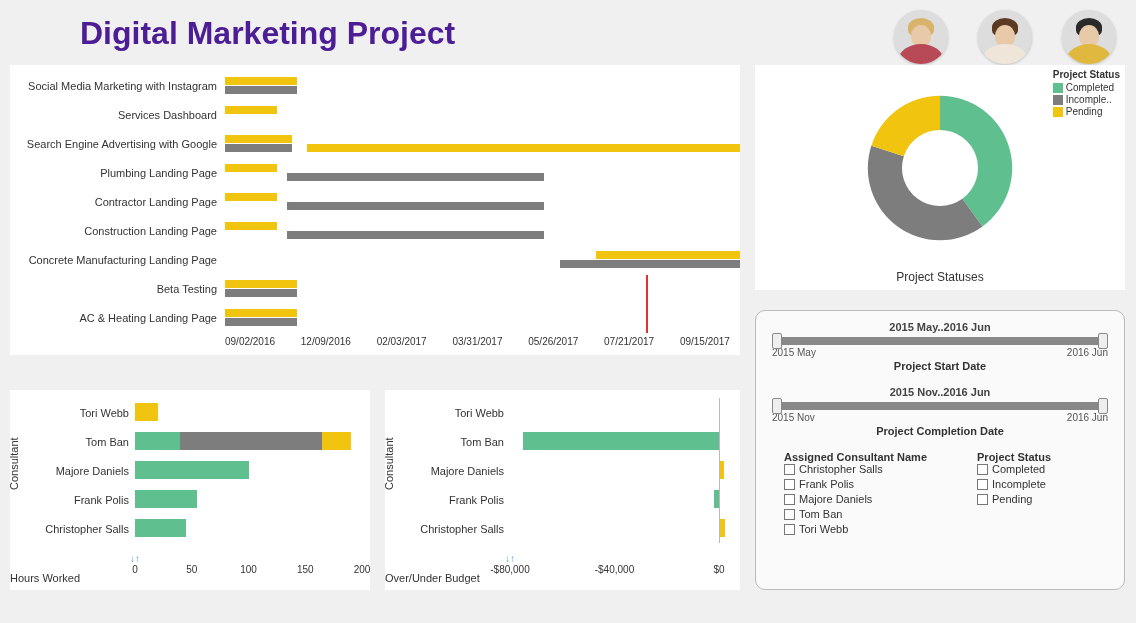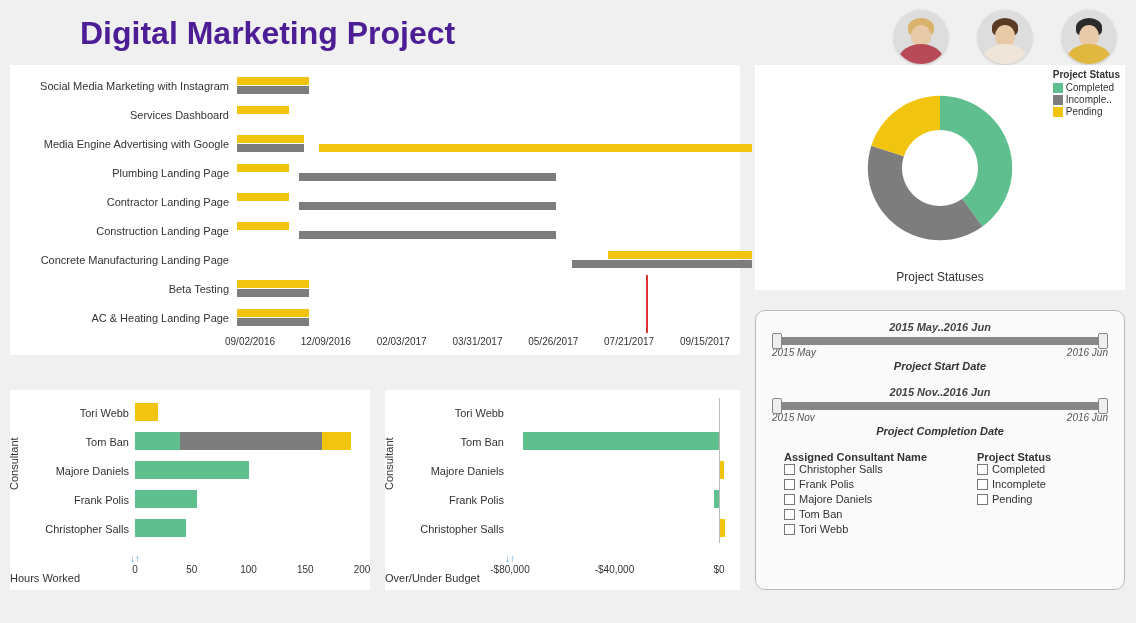--- a/index.html
+++ b/index.html
@@ -60,21 +60,21 @@
 
   
   .gantt-panel {
     position: absolute;
     left: 10px; top: 65px;
     width: 730px; height: 290px;
     background: #fff;
   }
   .gantt-rows {
     position: absolute;
-    left: 12px; top: 6px;
+    left: 0; top: 6px;
     width: 100%;
   }
   .gantt-row {
     position: relative;
     height: 29px;
     display: flex;
     align-items: center;
   }
   .gantt-label {
     width: 215px;
@@ -196,21 +196,21 @@
   
   .filter-panel {
     position: absolute;
     left: 755px; top: 310px;
     width: 370px; height: 280px;
     background: #fafafa;
     border: 1px solid #bbb;
     border-radius: 10px;
     padding: 10px 12px;
   }
-  .slider-group { margin-bottom: 14px; font-style: italic; }
+  .slider-group { margin-bottom: 14px; }
   .slider-range-label {
     text-align: center;
     font-size: 11px;
     font-weight: bold;
     color: #444;
   }
   .slider-track {
     position: relative;
     height: 8px;
     background: #ccc;
@@ -303,21 +303,21 @@
           <div class="gantt-bar c-grey" style="top: 15px; left: 0%; width: 14%;"></div>
         </div>
       </div>
       <div class="gantt-row">
         <div class="gantt-label">Services Dashboard</div>
         <div class="gantt-track">
           <div class="gantt-bar c-yellow" style="top: 6px; left: 0%; width: 10%;"></div>
         </div>
       </div>
       <div class="gantt-row">
-        <div class="gantt-label">Media Engine Advertising with Google</div>
+        <div class="gantt-label">Search Engine Advertising with Google</div>
         <div class="gantt-track">
           <div class="gantt-bar c-yellow" style="top: 6px; left: 0%; width: 13%;"></div>
           <div class="gantt-bar c-yellow" style="top: 15px; left: 16%; width: 49%;"></div>
           <div class="gantt-bar c-yellow" style="top: 15px; left: 65%; width: 35%;"></div>
           <div class="gantt-bar c-grey" style="top: 15px; left: 0%; width: 13%;"></div>
         </div>
       </div>
       <div class="gantt-row">
         <div class="gantt-label">Plumbing Landing Page</div>
         <div class="gantt-track">

